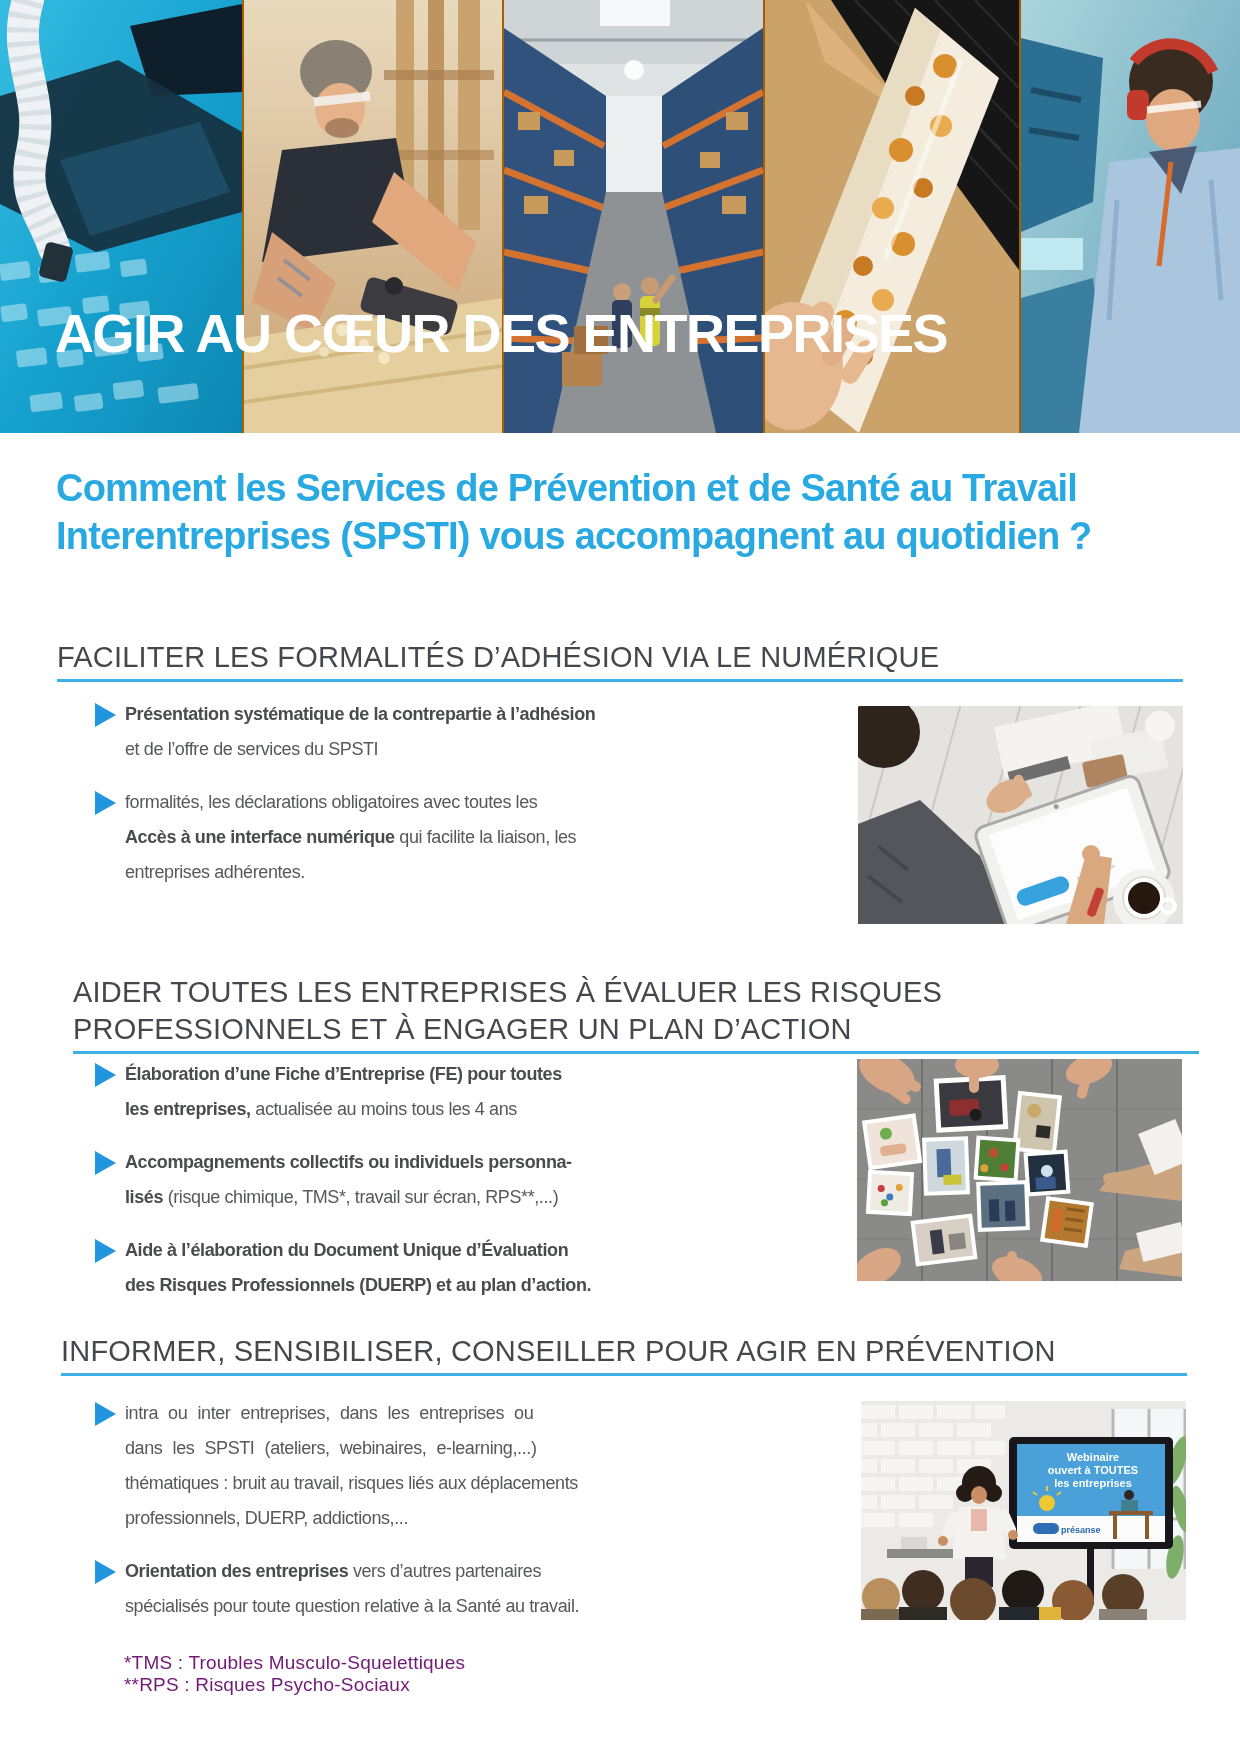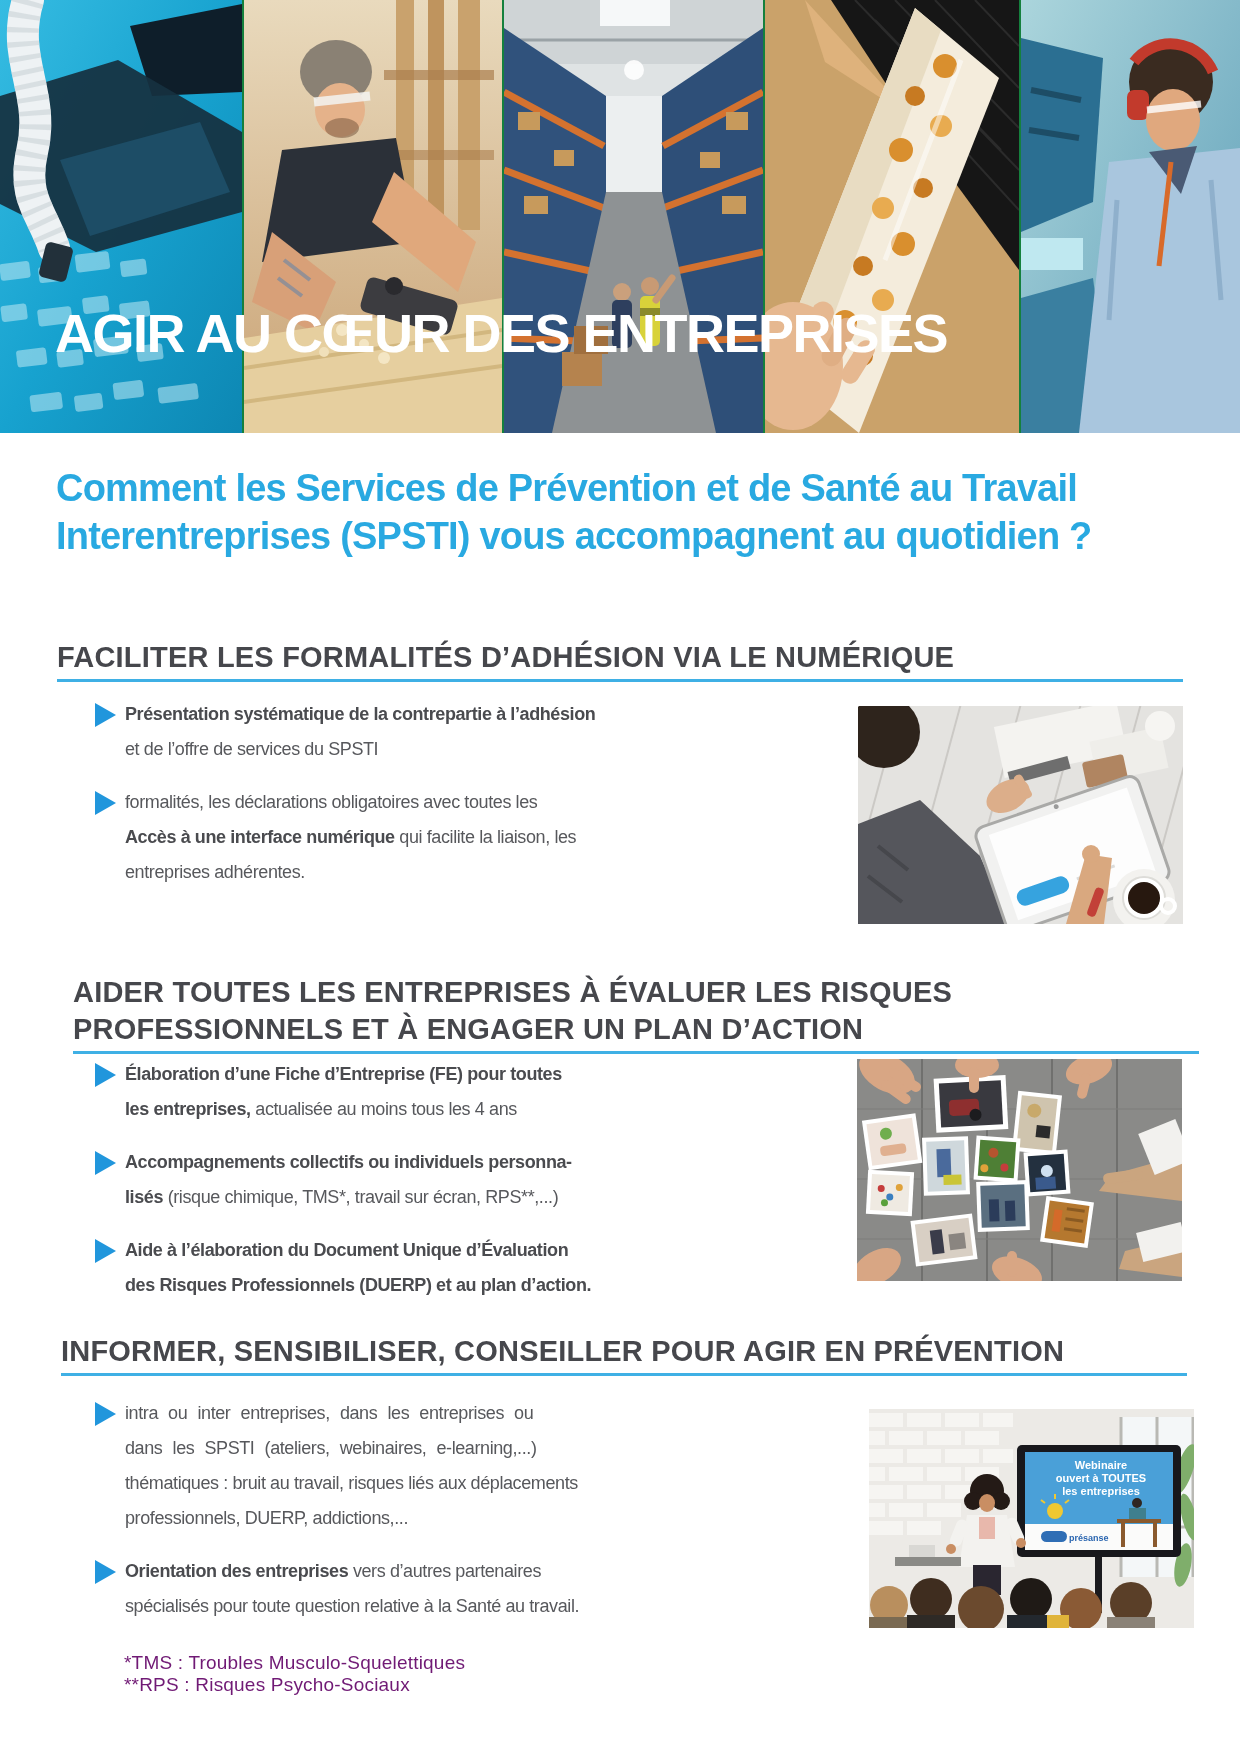--- a/index.html
+++ b/index.html
@@ -1,32 +1,32 @@
 <!DOCTYPE html>
 <html><head>
 <meta charset="utf-8">
 <style>
   html,body{margin:0;padding:0;background:#fff;}
   .page{position:relative;width:1240px;height:1753px;background:#fff;overflow:hidden;
         font-family:"Liberation Sans", sans-serif;}
 
   
-  .banner{position:absolute;left:0;top:0;width:1240px;height:433px;display:flex;gap:2px;background:#15803d;}
+  .banner{position:absolute;left:0;top:0;width:1240px;height:433px;display:flex;gap:2px;background:#a16207;}
   .banner .ph{height:433px;overflow:hidden;position:relative;flex:none;}
   .banner svg{display:block;}
   .banner-title{position:absolute;left:55px;top:302px;width:1180px;z-index:5;
     font-size:54px;line-height:63px;font-weight:bold;color:#ffffff;letter-spacing:-1.5px;white-space:nowrap;}
 
   
   .subtitle{position:absolute;left:56px;top:464px;font-size:38px;line-height:48px;font-weight:bold;
     color:#29a9e1;letter-spacing:-0.8px;white-space:nowrap;}
 
   
   .sec-head{position:absolute;left:57px;width:1126px;border-bottom:3px solid #3fb0e5;padding-bottom:3px;
-    font-size:29px;line-height:37px;font-weight:bold;color:#46474c;letter-spacing:0.2px;white-space:nowrap;}
+    font-size:29px;line-height:37px;font-weight:normal;color:#46474c;letter-spacing:0.2px;white-space:nowrap;}
   #head1{top:639px}
   #head2{top:958px}
   #head3{top:1329px}
 
   
   .bullets{position:absolute;left:95px;width:770px;}
   #bullets1{top:697px}
   #bullets2{top:1057px}
   #bullets3{top:1396px}
   .bullet{display:flex;margin-bottom:18px;}
@@ -442,21 +442,21 @@
     </div>
     <div class="bullet">
       <span class="arrow"></span>
       <div class="lines">
         <div class="ln"><b>Orientation des entreprises</b><span> vers d’autres partenaires</span></div>
         <div class="ln"><b></b><span>spécialisés pour toute question relative à la Santé au travail.</span></div>
       </div>
     </div>
   </div>
 
-  <figure class="side-photo" id="photoC" style="margin:12px">
+  <figure class="side-photo" id="photoC" style="margin:4px">
     <svg width="325" height="219" viewBox="0 0 325 219">
       <rect width="325" height="219" fill="#eceae6"></rect>
 
       <g fill="#f6f5f2">
         <rect x="0" y="4" width="34" height="14"></rect>
           <rect x="38" y="4" width="34" height="14"></rect>
           <rect x="76" y="4" width="34" height="14"></rect>
           <rect x="114" y="4" width="30" height="14"></rect>
         <rect x="-18" y="22" width="34" height="14"></rect>
           <rect x="20" y="22" width="34" height="14"></rect>

